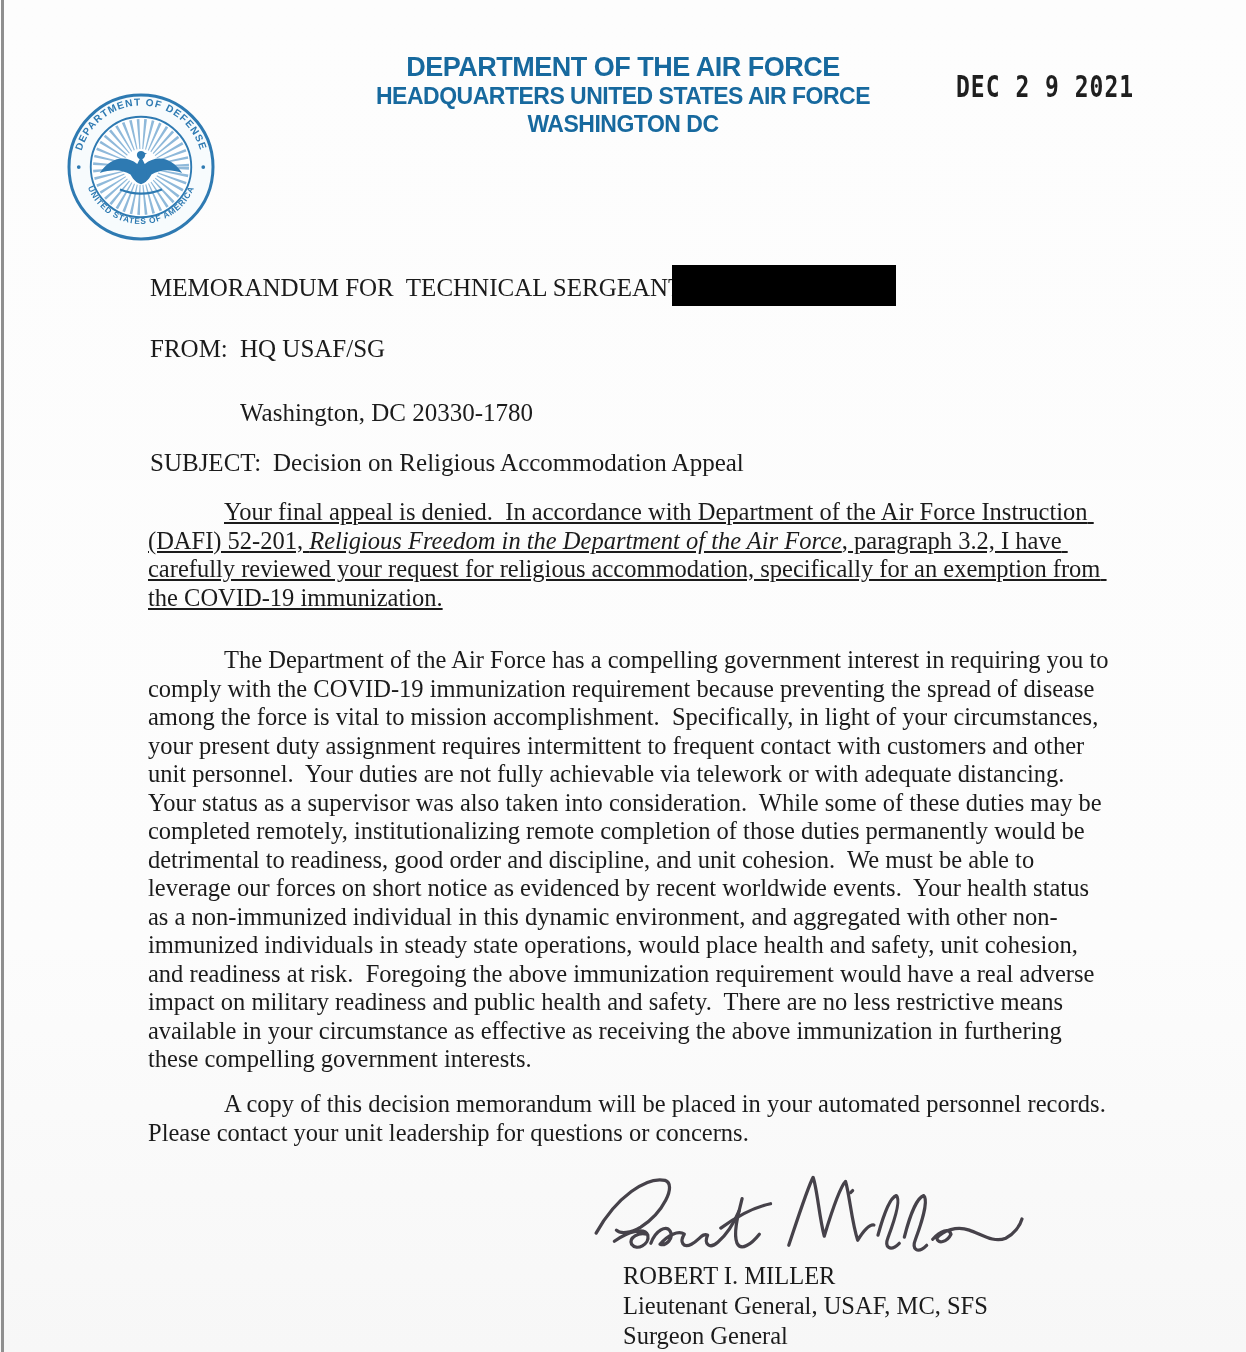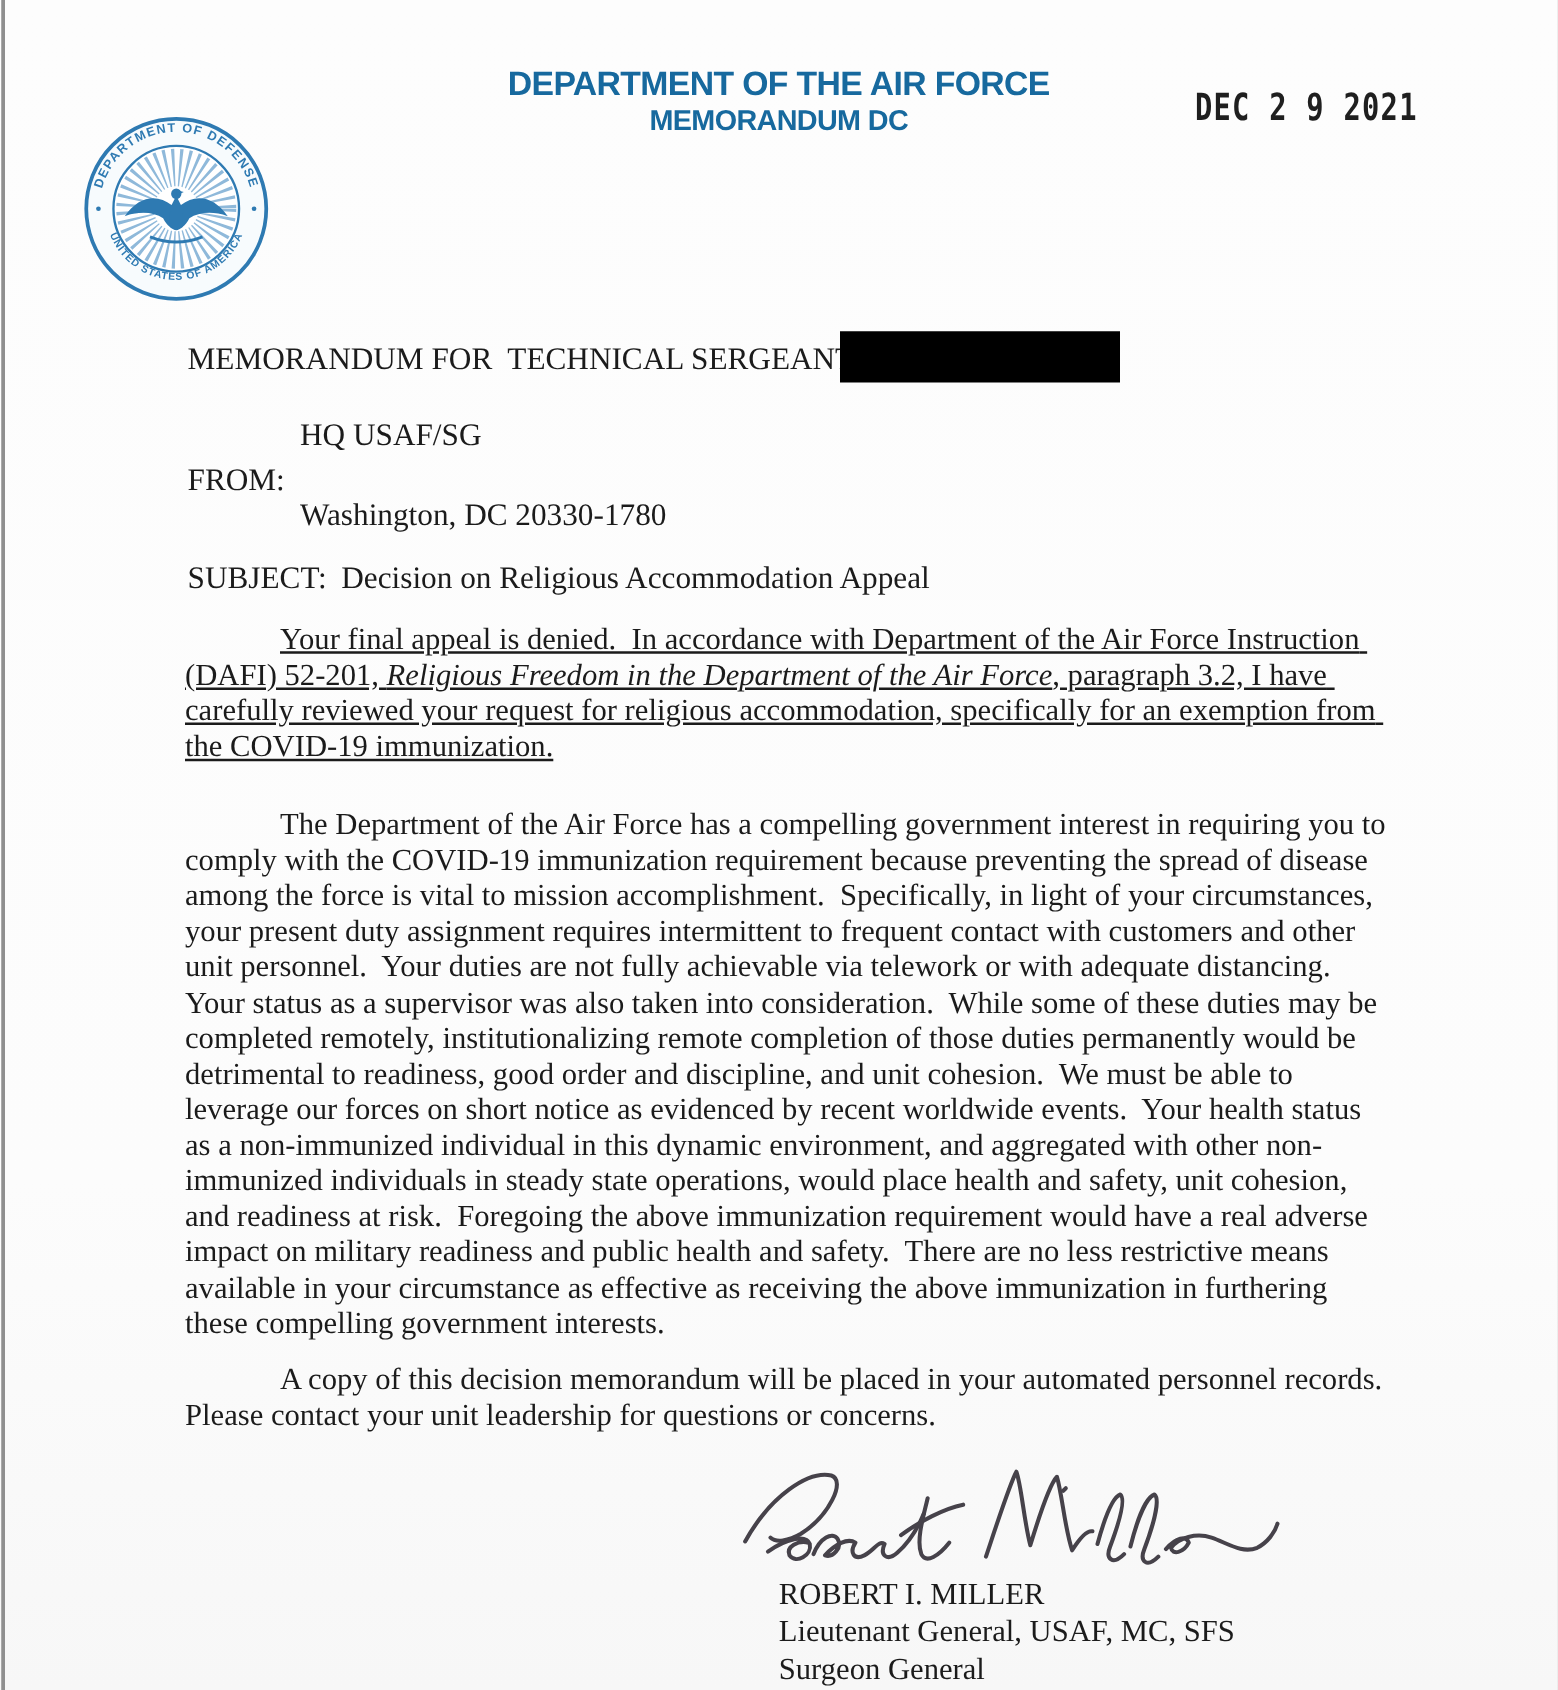--- a/index.html
+++ b/index.html
@@ -25,21 +25,21 @@
     font-family:"DejaVu Sans Mono", monospace;font-weight:bold;
     font-size:23px;letter-spacing:1px;color:#1f1f1f;
     transform:scaleY(1.3);transform-origin:top left;
   }
 
   .seal{position:absolute;left:66px;top:92px;width:150px;height:150px;}
 
   
   .memo-line{position:absolute;left:150px;top:274px;font-size:25px;white-space:pre;}
   .redaction{position:absolute;left:672px;top:265px;width:224px;height:41px;background:#000;}
-  .from-label{position:absolute;left:150px;top:335px;font-size:25px;margin-top:36px;}
+  .from-label{position:absolute;left:150px;top:335px;font-size:25px;}
   .from-1{position:absolute;left:240px;top:335px;font-size:25px;}
   .from-2{position:absolute;left:240px;top:367px;font-size:25px;}
   .from-3{position:absolute;left:240px;top:399px;font-size:25px;}
   .subject-label{position:absolute;left:150px;top:449px;font-size:25px;font-family:Liberation Serif, serif;}
   .subject-text{position:absolute;left:273px;top:449px;font-size:25px;}
 
   
   .para{
     position:absolute;left:148px;width:962px;
     font-size:24.5px;line-height:28.5px;
@@ -57,21 +57,22 @@
   .sig-role{position:absolute;left:623px;top:1322px;font-size:24.5px;}
 </style>
 </head>
 <body>
 
 <div class="page">
   <div class="scan-edge"></div>
 
   <div class="letterhead" style="color:#17699e;">
     <div class="lh1">DEPARTMENT OF THE AIR FORCE</div>
-    <div class="lh3">MEMORANDUM DC</div>
+    <div class="lh2">HEADQUARTERS UNITED STATES AIR FORCE</div>
+    <div class="lh3">WASHINGTON DC</div>
   </div>
 
   <div class="date-stamp">DEC 2 9 2021</div>
 
   <svg class="seal" viewBox="0 0 200 200">
     <circle cx="100" cy="100" r="96" fill="#f7fbfd" stroke="#2e7ab2" stroke-width="4"></circle>
     <circle cx="100" cy="100" r="67" fill="#ffffff" stroke="#2e7ab2" stroke-width="2.5"></circle>
     <circle cx="100" cy="100" r="44" fill="none" stroke="#8fb9da" stroke-width="40" stroke-dasharray="2.5,4.5"></circle>
     <defs>
       <path id="topArc" d="M 18,100 A 82,82 0 0 1 182,100"></path>

